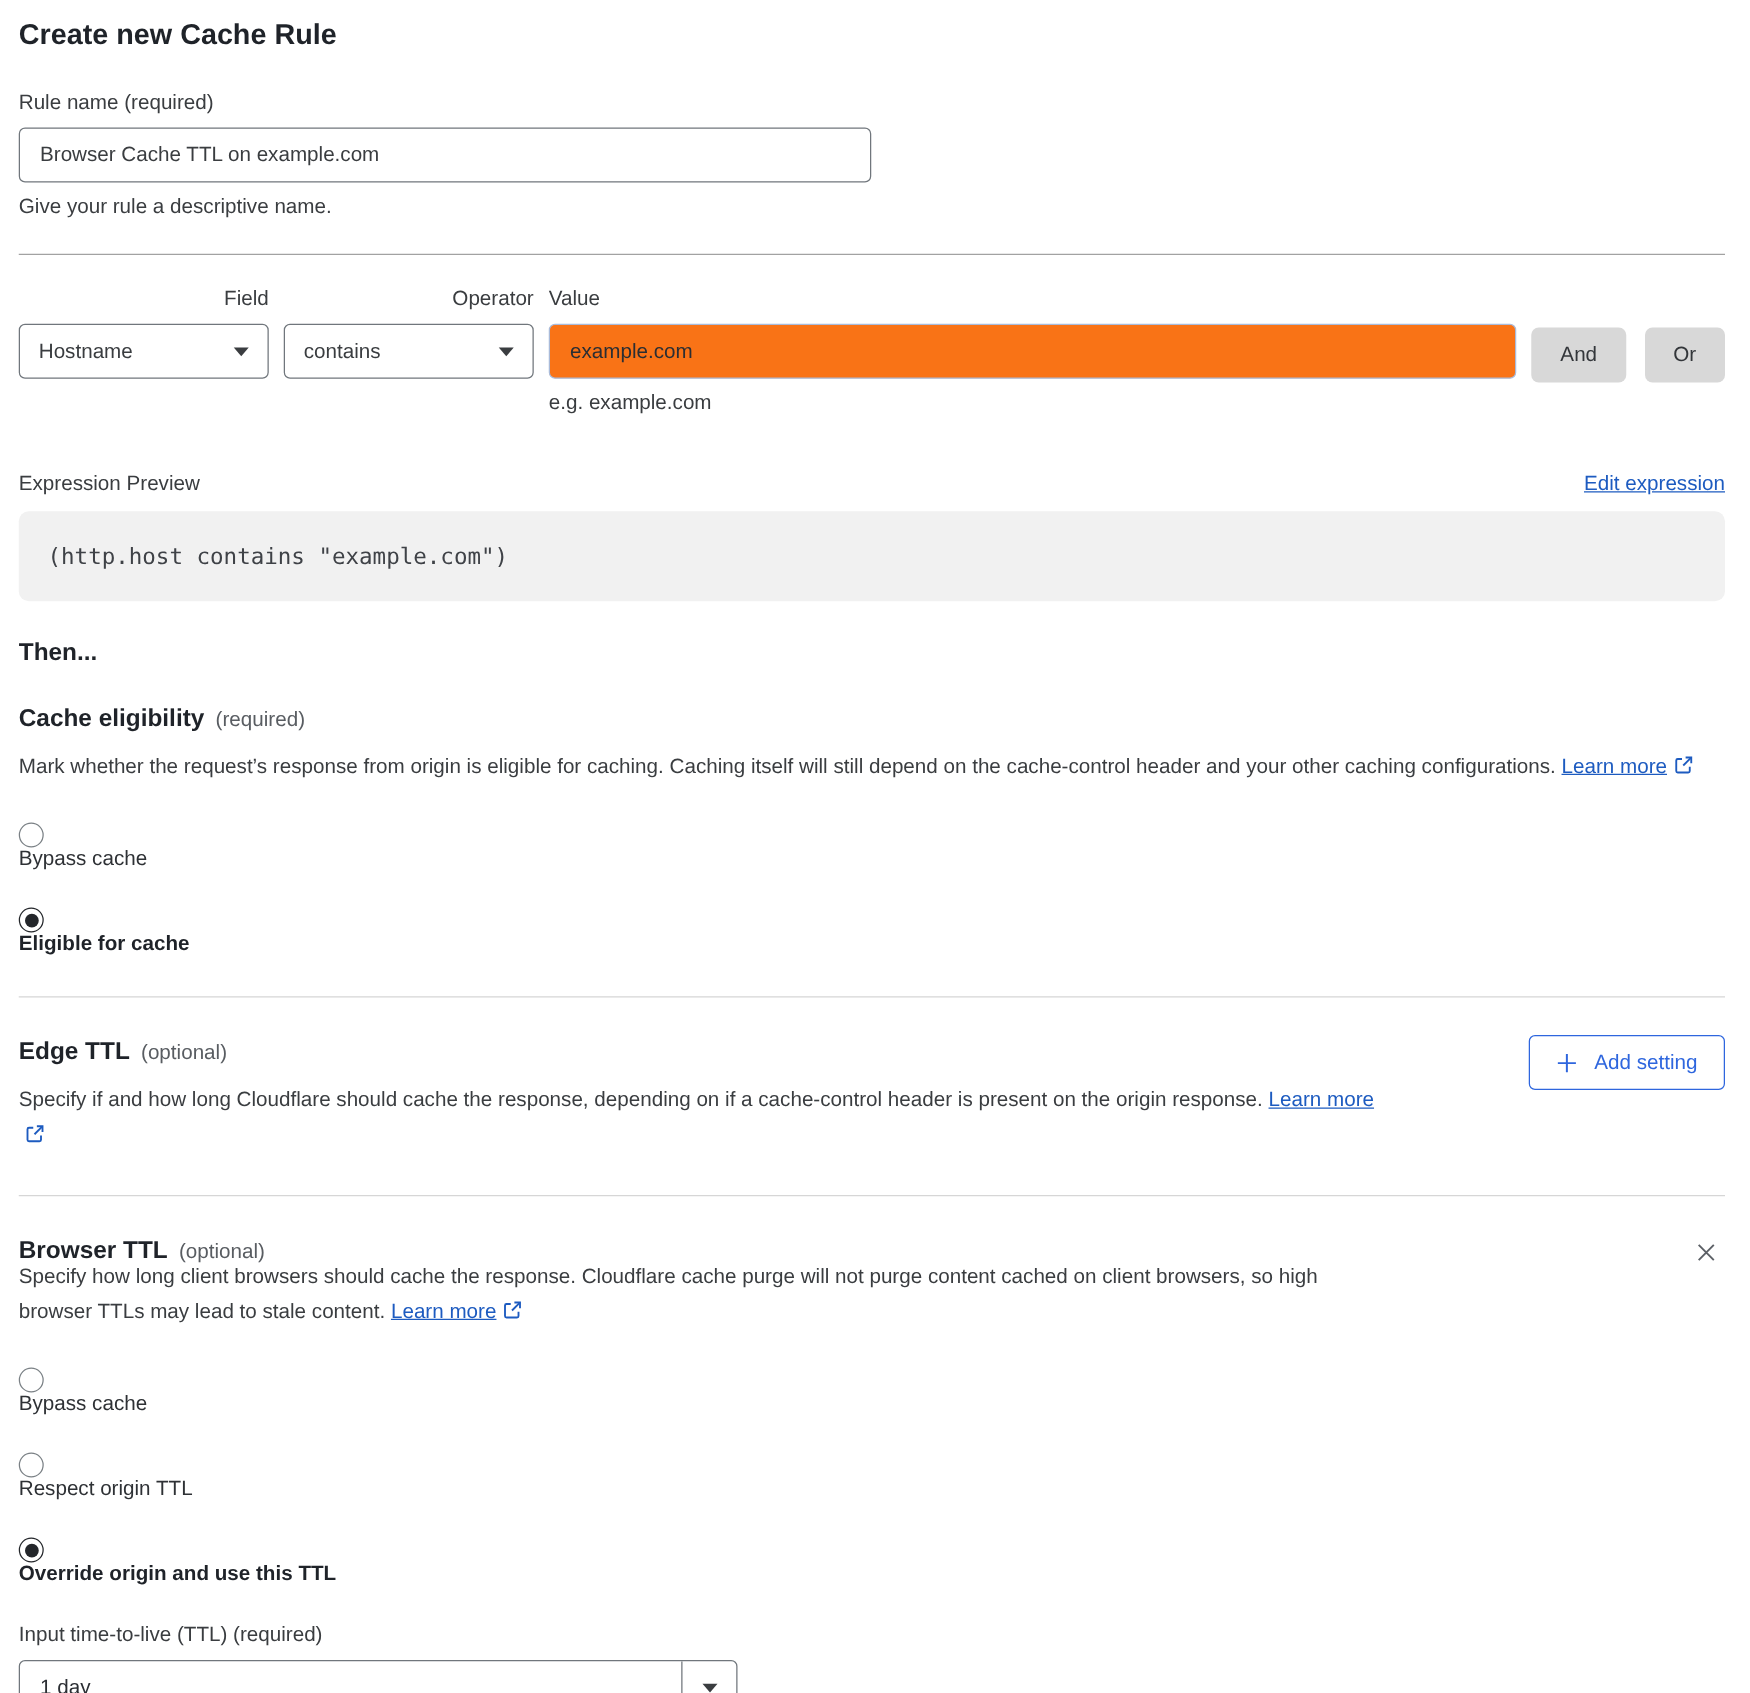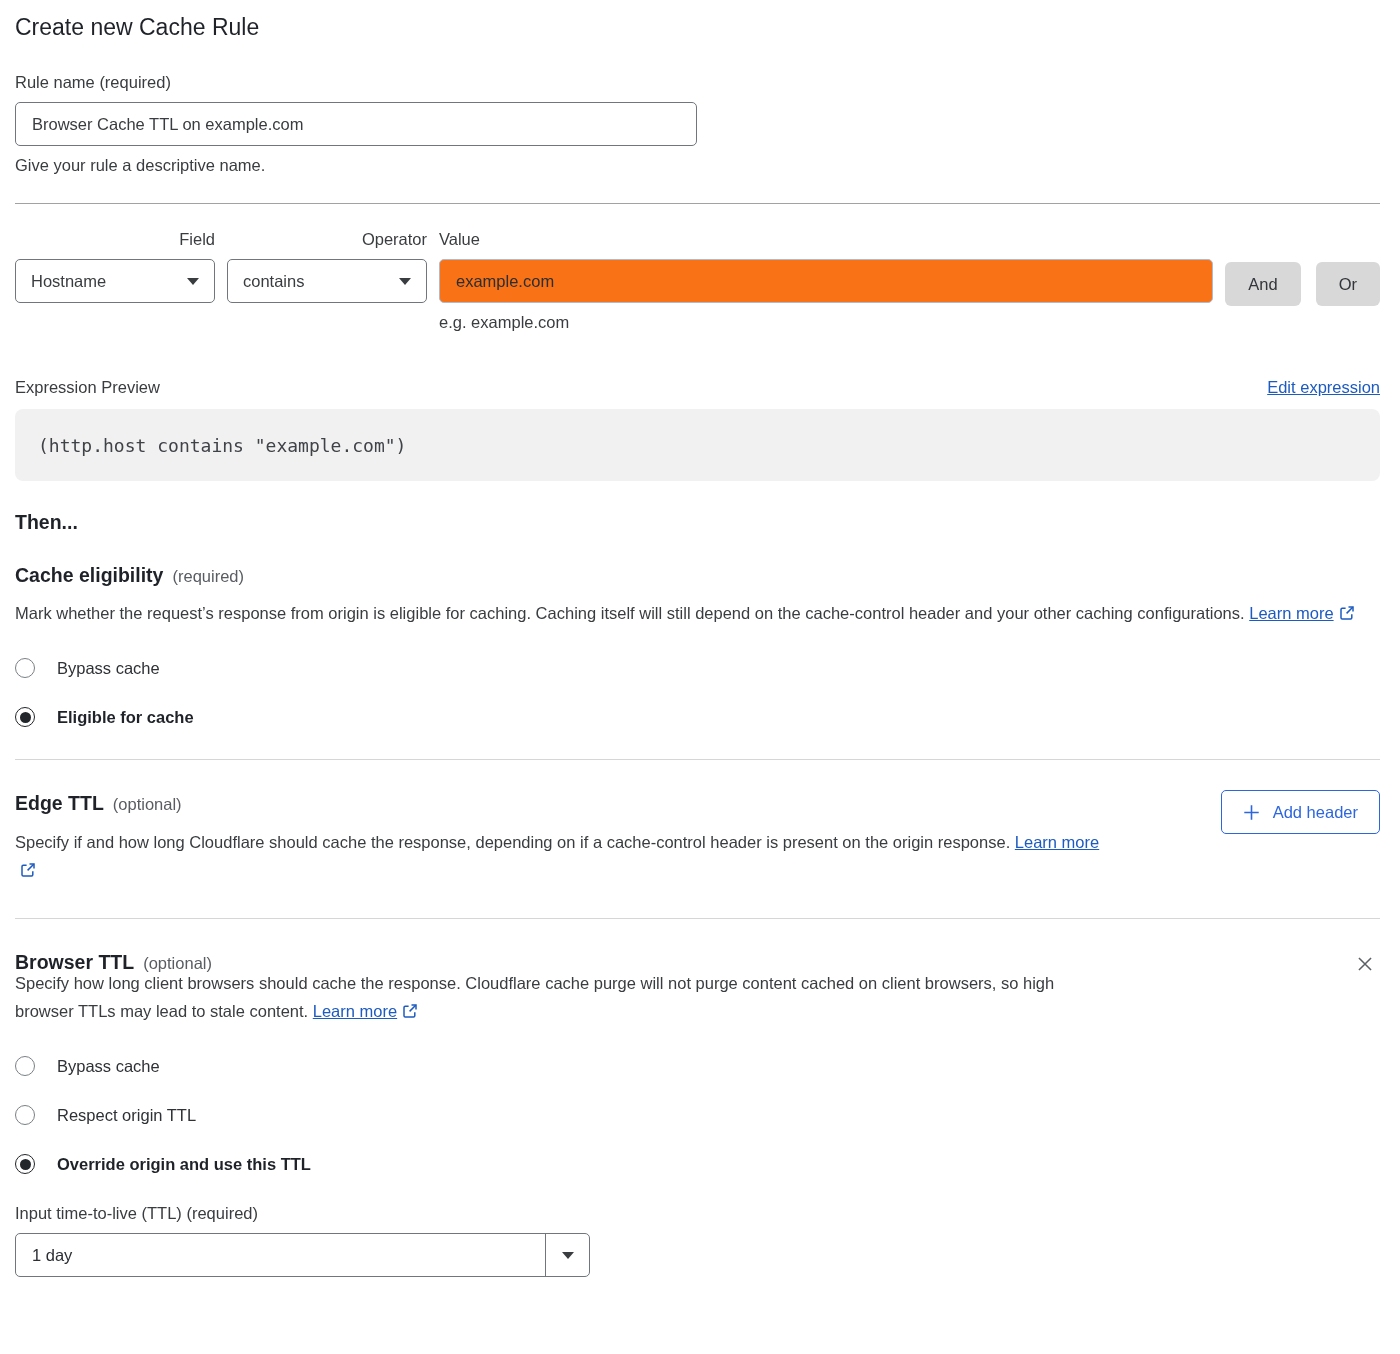--- a/index.html
+++ b/index.html
@@ -7,21 +7,21 @@
   body {
     width: 1400px;
     min-height: 1354px;
     font-family: "Liberation Sans", sans-serif;
     color: #3a3d40;
   }
   .page { padding: 14px 20px 40px 15px; }
 
   h1.page-title {
     font-size: 23px;
-    font-weight: 400;
+    font-weight: 700;
     color: #1f2329;
     margin: 0 0 32px 0;
   }
 
   .field-label { display: block; font-size: 16.5px; color: #3a3d40; margin-bottom: 10px; }
 
   .text-input {
     width: 682px; height: 44px;
     border: 1px solid #70767c; border-radius: 5px;
     padding: 0 16px; font-size: 16.5px; color: #3a3d40;
@@ -76,21 +76,21 @@
     font-family: "DejaVu Sans Mono", monospace; font-size: 18px; color: #3f4247;
   }
 
   .subsection-head { display: flex; align-items: baseline; margin-top: 30px; }
   .subsection-title { font-size: 19.5px; font-weight: 700; color: #1f2329; }
   .qualifier { font-size: 16.5px; font-weight: 400; color: #595d62; margin-left: 9px; }
 
   p.desc { font-size: 16.5px; line-height: 28px; margin: 12px 0 0 0; color: #3a3d40; }
   .ext-icon { vertical-align: -2px; margin-left: 5px; color: #1d5bc0; }
 
-  .radio-row { display: flex; align-items: center; margin-top: 29px; cursor: pointer; width: max-content; }
+  .radio-row { display: flex; align-items: flex-start; margin-top: 29px; cursor: pointer; width: max-content; flex-direction: column; }
   .radio-circle {
     width: 20px; height: 20px; border-radius: 50%;
     border: 1.5px solid #7a8085; margin-right: 22px; flex: none; position: relative;
   }
   .radio-row.selected .radio-circle { border-color: #23262a; }
   .radio-row.selected .radio-circle::after {
     content: ""; position: absolute; left: 3.5px; top: 3.5px; right: 3.5px; bottom: 3.5px;
     background: #23262a; border-radius: 50%;
   }
   .radio-label { font-size: 16.5px; color: #2e3135; }
@@ -202,21 +202,21 @@
     <div class="subsection-head" style="margin-top:0">
       <span class="subsection-title">Edge TTL</span>
       <span class="qualifier">(optional)</span>
     </div>
     <button class="btn-outline-blue">
       <span style="display:flex">
           <svg width="17" height="17" viewBox="0 0 16 16">
             <path d="M8 1.2v13.6M1.2 8h13.6" stroke="currentColor" stroke-width="1.5" fill="none"></path>
           </svg>
         </span>
-      <span>Add header</span>
+      <span>Add setting</span>
     </button>
   </div>
   <p class="desc" style="max-width:1105px; margin-top:-6px">
     <span>Specify if and how long Cloudflare should cache the response, depending on if a cache-control header is present on the origin response.</span>
     <a class="link">Learn more</a><span class="ext-icon"><svg width="16" height="16" viewBox="0 0 16 16">
           <path d="M12.8 9.3V12.8a1.2 1.2 0 0 1-1.2 1.2H3.2A1.2 1.2 0 0 1 2 12.8V4.4a1.2 1.2 0 0 1 1.2-1.2H6.6" stroke="currentColor" stroke-width="1.5" fill="none"></path>
           <path d="M9.5 2H14v4.5" stroke="currentColor" stroke-width="1.5" fill="none"></path>
           <path d="M13.7 2.3L7.6 8.4" stroke="currentColor" stroke-width="1.5" fill="none"></path>
         </svg></span>
   </p>

